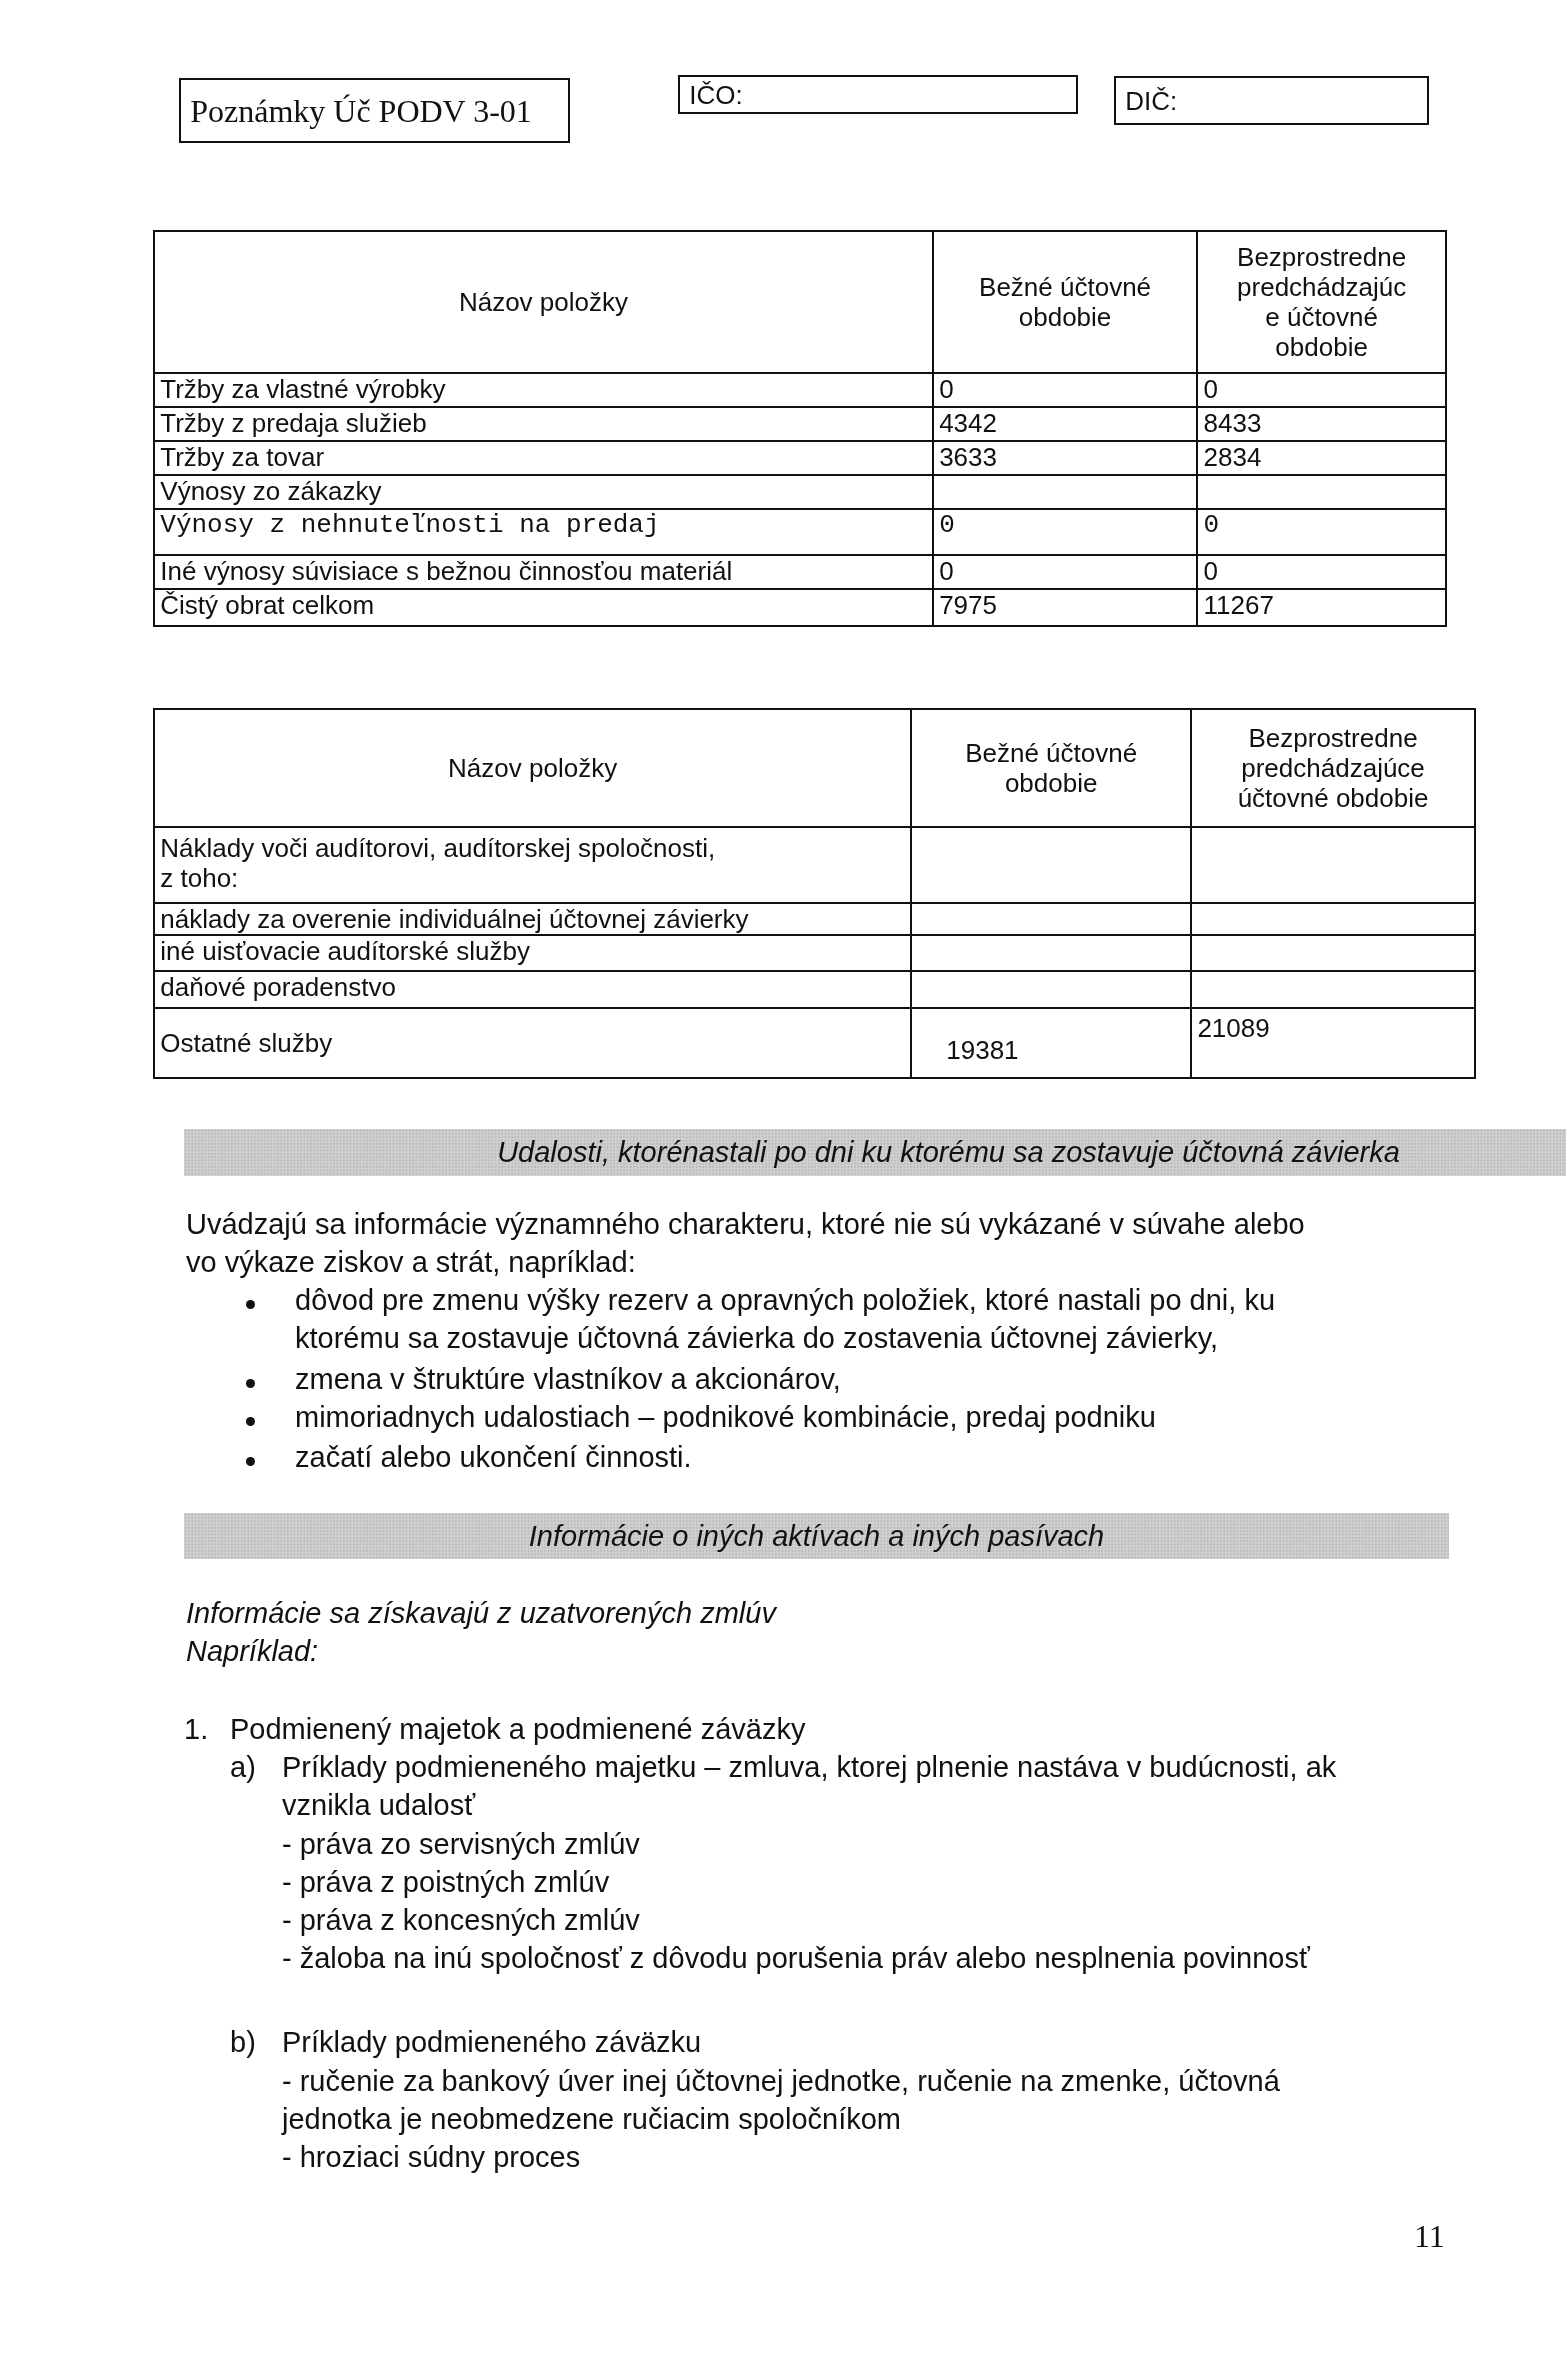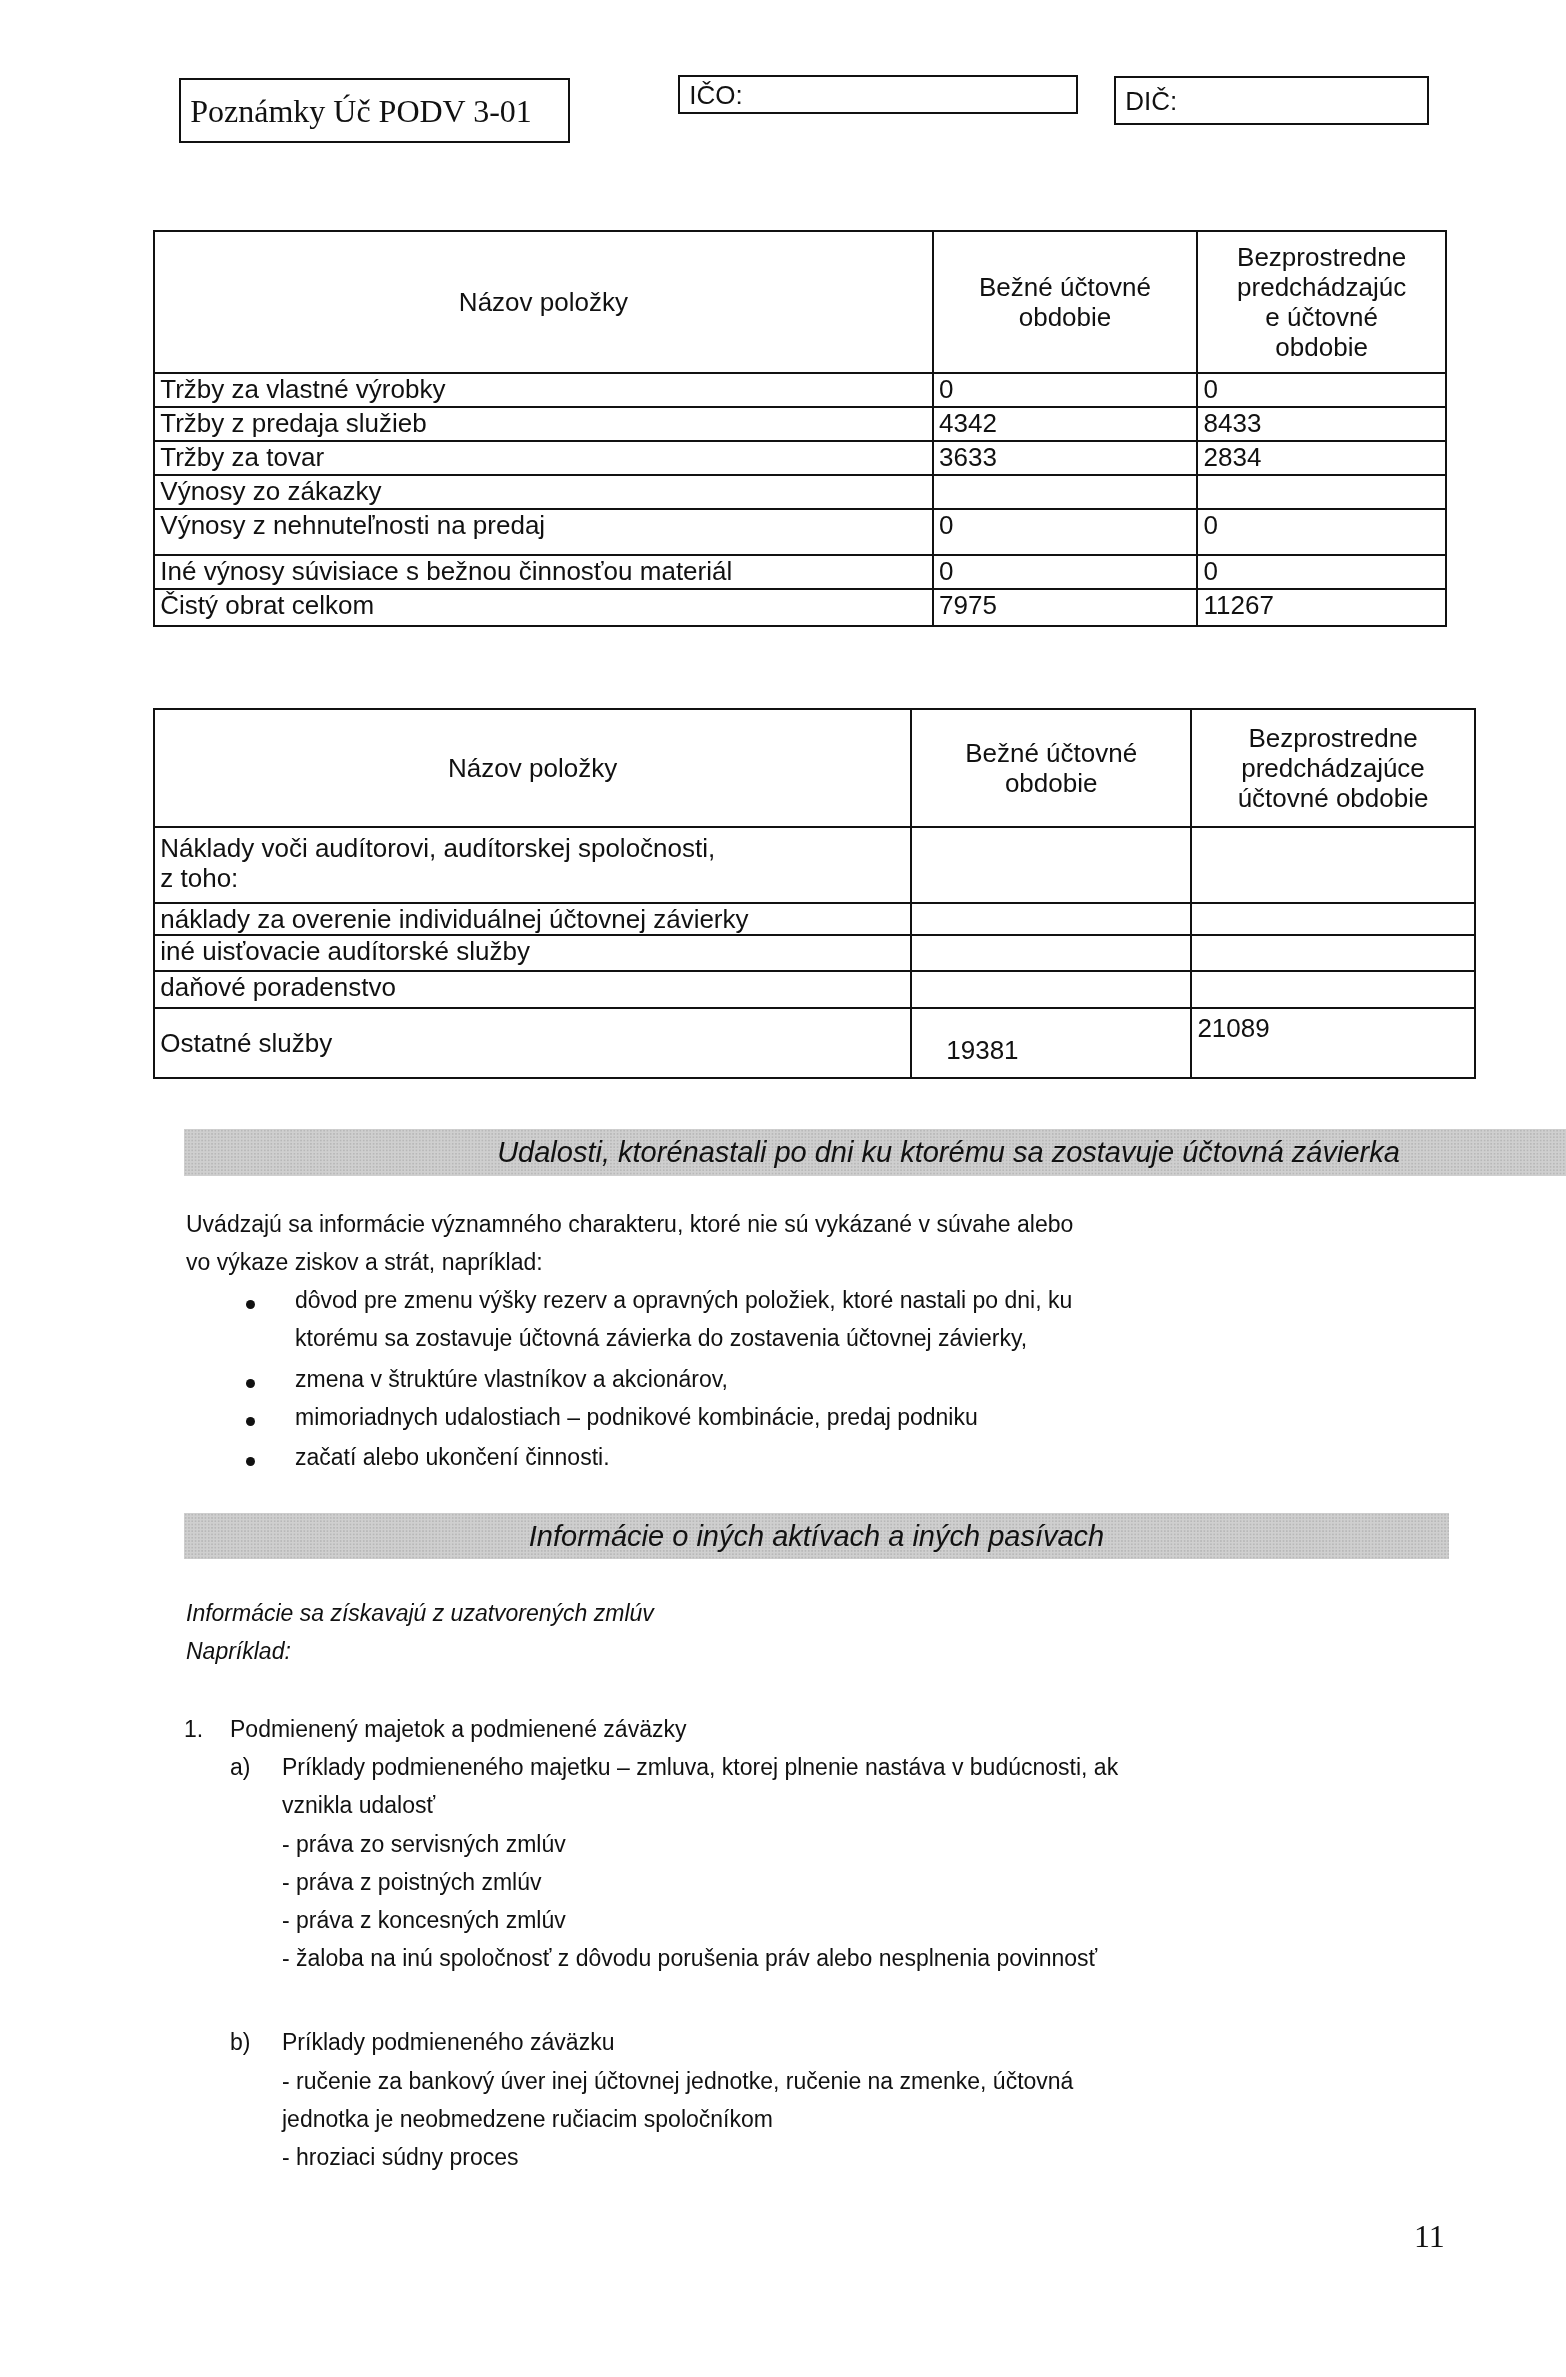--- a/index.html
+++ b/index.html
@@ -9,21 +9,21 @@
   .hbox { position:absolute; border:2.6px solid #111; box-sizing:border-box; }
   .hbox span { position:absolute; left:9.2px; top:50%; transform:translateY(-50%); }
   .serif { font-family:"Liberation Serif", serif; }
   table.t { position:absolute; border-collapse:collapse; font-size:26px; }
   table.t td, table.t th { border:2px solid #111; padding:0 5.3px; vertical-align:top; font-weight:normal; line-height:30px; }
   table.t th { text-align:center; vertical-align:middle; }
   .bold { font-weight:bold; }
   .banner { position:absolute; background:#cfcfcf;
             background-image:radial-gradient(#b8b8b8 0.7px, transparent 0.7px);
             background-size:3.3px 3.3px; text-align:center; font-style:italic; font-size:29px; }
-  .line { position:absolute; font-size:23px; line-height:38px; white-space:nowrap; }
+  .line { position:absolute; font-size:29px; line-height:38px; white-space:nowrap; }
   .it { font-style:italic; }
   .bullet { position:absolute; width:9.2px; height:9.2px; border-radius:50%; background:#111; }
 </style>
 </head>
 <body>
 
 <div class="hbox" style="left:179px;top:78px;width:391px;height:65px;">
   <span class="serif" style="font-size:32px;">Poznámky Úč PODV 3-01</span>
 </div>
 <div class="hbox" style="left:678px;top:75px;width:400px;height:39px;">
@@ -66,21 +66,21 @@
   <tr style="height:34px;">
     <td>Tržby za tovar</td>
     <td>3633</td>
     <td>2834</td>
   </tr>
   <tr style="height:34px;">
     <td>Výnosy zo zákazky</td>
     <td></td>
     <td></td>
   </tr>
-  <tr style="height:46px;">
+  <tr style="height:46px;font-family:Liberation Mono, monospace;">
     <td>Výnosy z nehnuteľnosti na predaj</td>
     <td>0</td>
     <td>0</td>
   </tr>
   <tr style="height:34px;">
     <td class="bold">Iné výnosy súvisiace s bežnou činnosťou materiál</td>
     <td>0</td>
     <td>0</td>
   </tr>
   <tr style="height:37px;">

